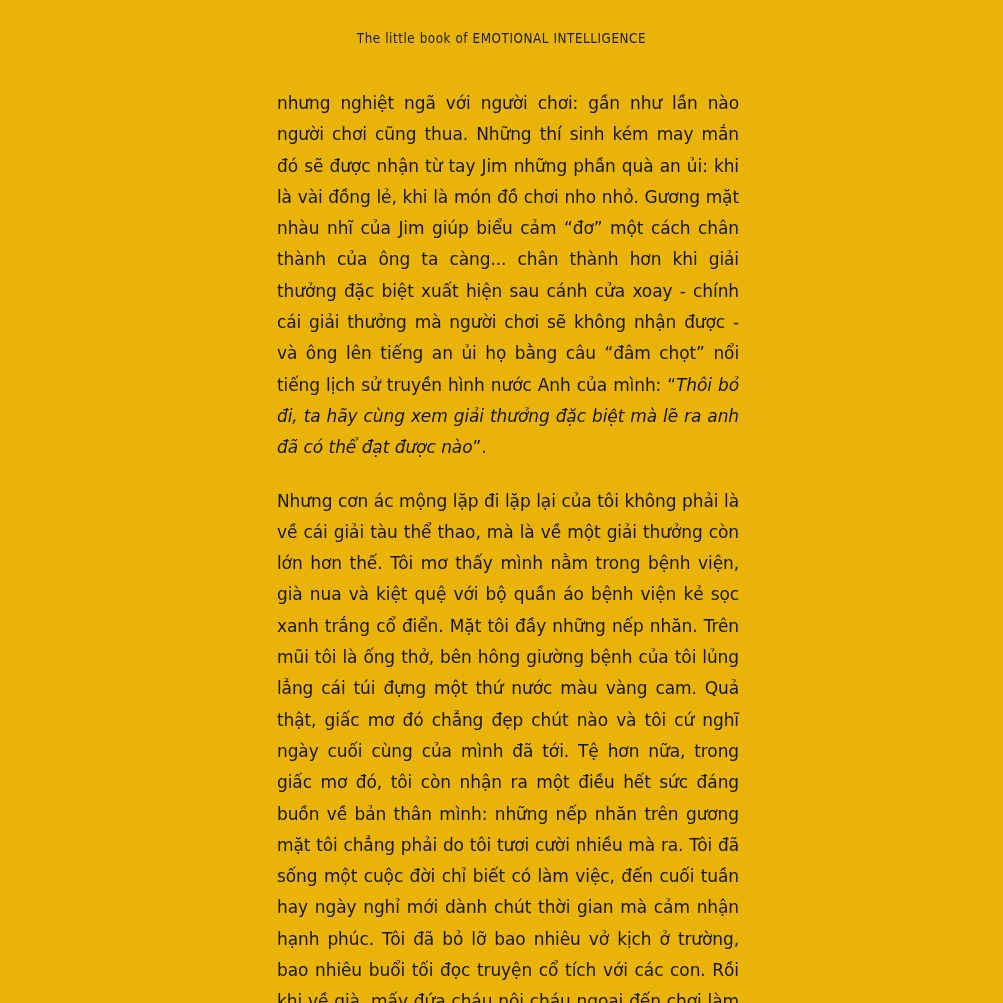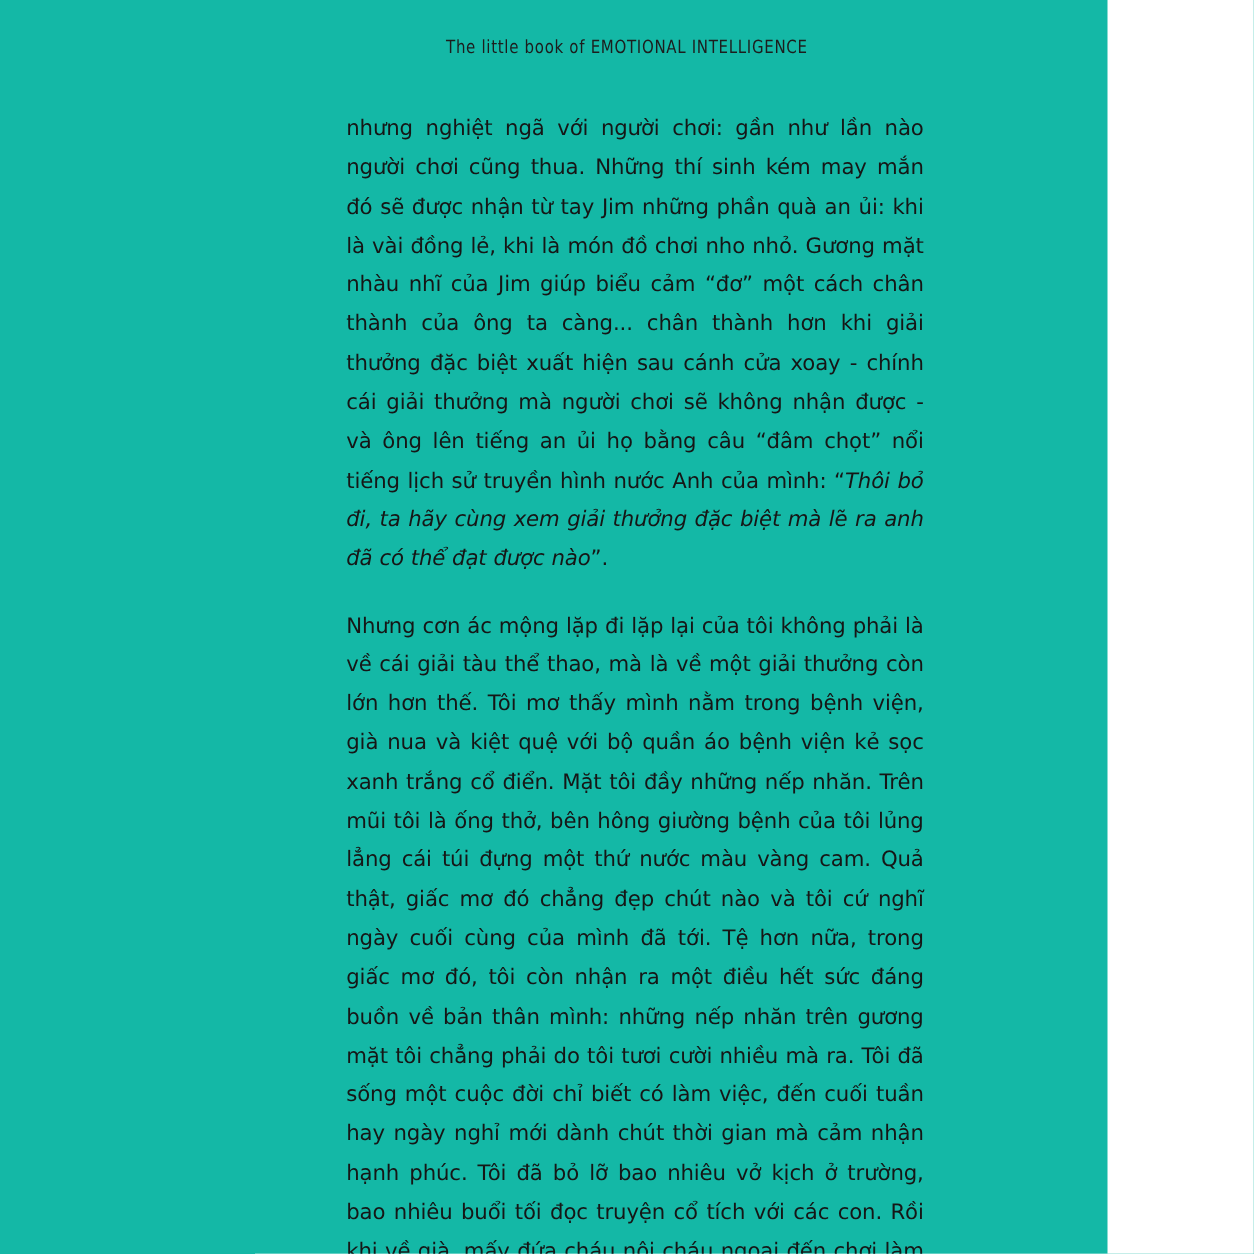--- a/index.html
+++ b/index.html
@@ -9,24 +9,24 @@
   body {
     width: 1003px;
     height: 1003px;
     background: #ffffff;
     font-family: "Liberation Sans", sans-serif;
     color: #1a1a1a;
     overflow: hidden;
   }
   .page {
     position: relative;
-    width: 886px;
+    width: 1003px;
     height: 1003px;
     box-sizing: border-box;
-    background: #14b8a6;
+    background: #eab308;
   }
   .running-head {
     position: absolute;
     top: 30px;
     left: 0;
     width: 1003px;
     text-align: center;
     font-size: 14.5px;
     letter-spacing: 0.6px;
     color: #1d1d1d;

